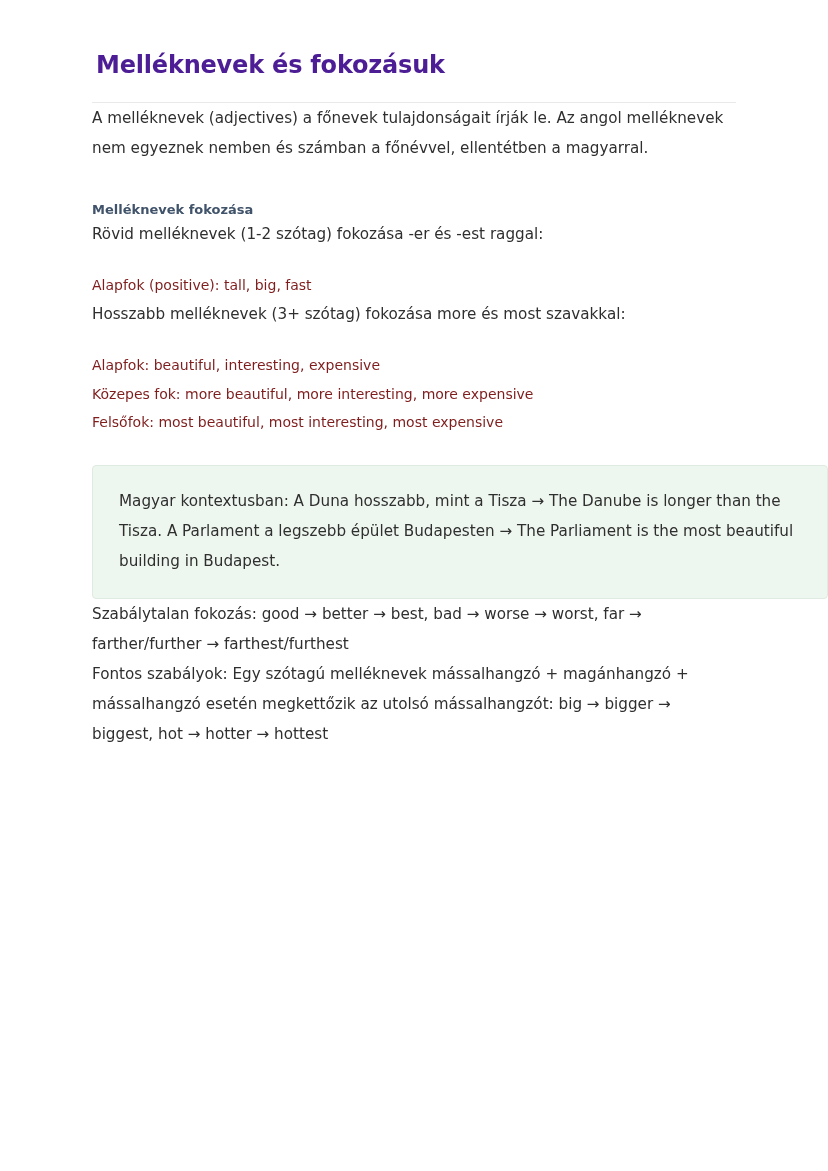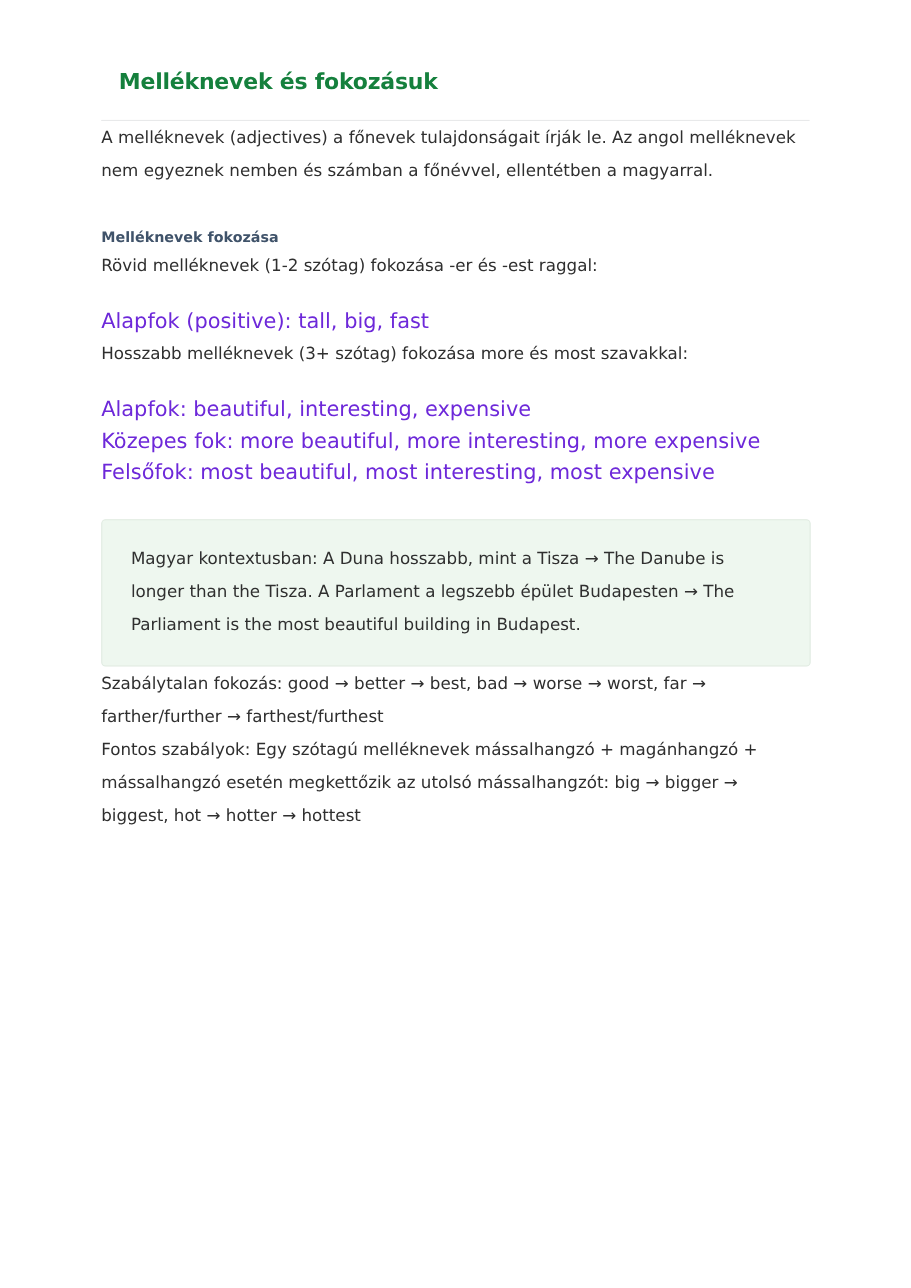--- a/index.html
+++ b/index.html
@@ -18,26 +18,26 @@
   .page {
     box-sizing: border-box;
     width: 828px;
     height: 1171px;
     padding: 46px 92px 0 92px;
     background: #ffffff;
     position: relative;
   }
 
   .doc-title {
-    margin: 16px;
+    margin: 4px;
     padding: 0;
-    font-size: 20px;
+    font-size: 24px;
     font-weight: bold;
     letter-spacing: -0.2px;
-    color: #15803d;
+    color: #4c1d95;
     line-height: 1.25;
   }
 
   .title-rule {
     margin: 22px 0 0 0;
     height: 1px;
     background: #e8e9ea;
     width: 644px;
   }
 
@@ -65,32 +65,32 @@
 
   .lead { margin-top: 29px; }
 
   .degree-list {
     margin: 0;
     padding: 0;
     list-style: none;
     margin-top: 22px;
   }
   .degree-list li {
-    font-size: 19px;
+    font-size: 14px;
     line-height: 28.5px;
-    color: #6d28d9;
+    color: #7f1d1d;
   }
 
   .lead2 { margin-top: 24px; }
   .degree-list2 { margin-top: 22px; }
 
   .callout {
     box-sizing: border-box;
     margin-top: 28px;
-    width: 645px;
+    width: 736px;
     background: #eef7ef;
     border: 1px solid #dfeae0;
     border-radius: 4px;
     padding: 20px 26px 22px 26px;
   }
   .callout p {
     margin: 0;
     font-size: 15.2px;
     line-height: 30px;
     color: #2f2f2f;

